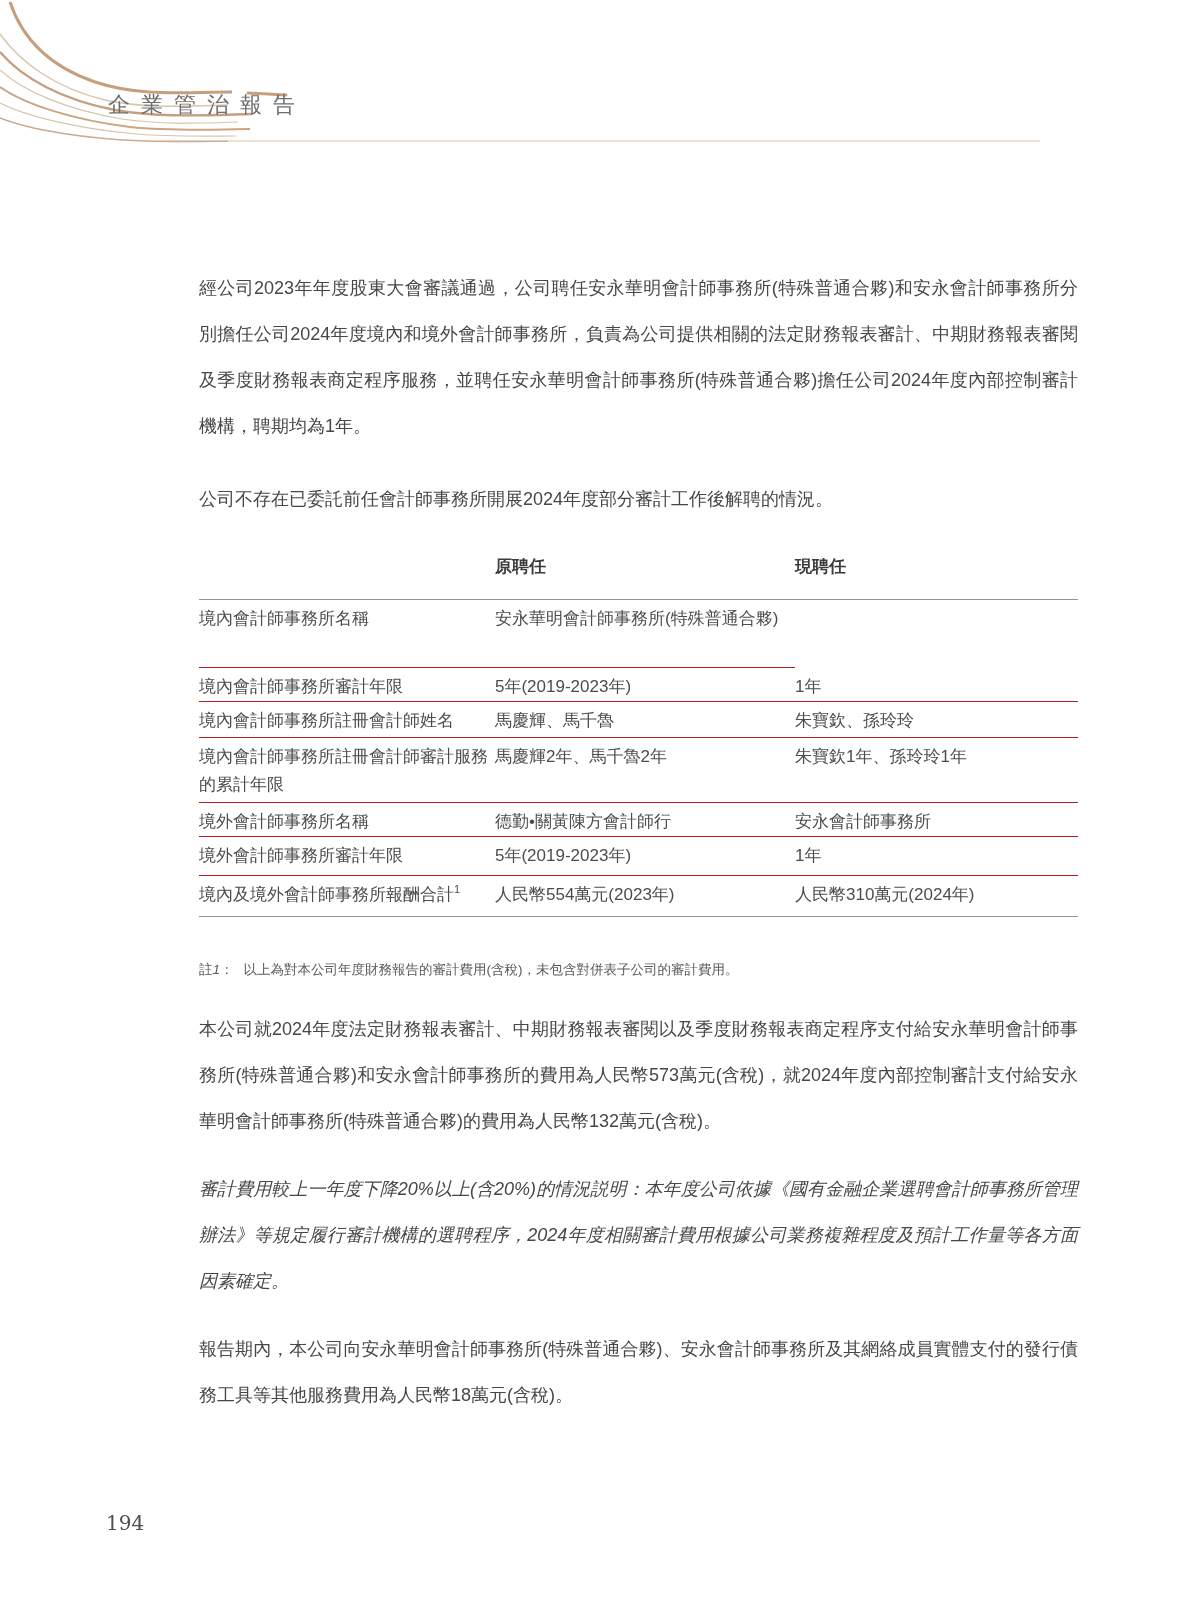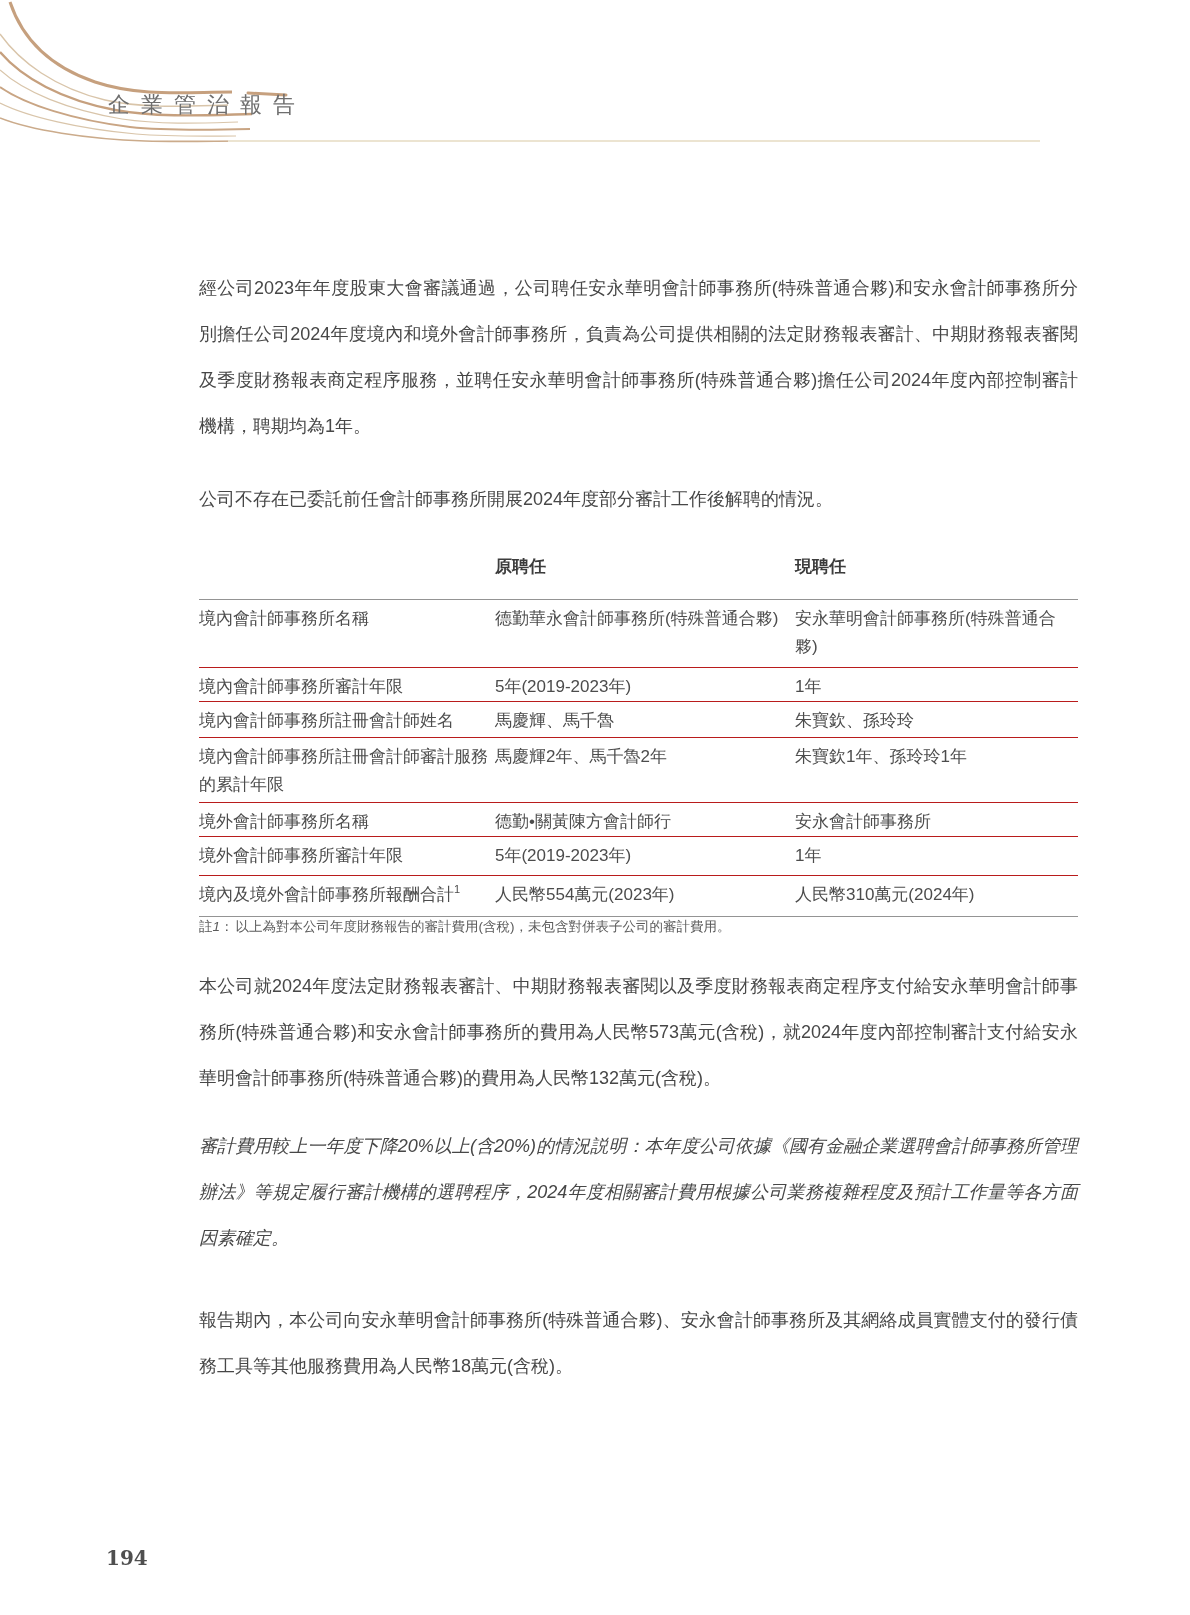--- a/index.html
+++ b/index.html
@@ -25,21 +25,21 @@
 
   
   .content{margin:0 112px 0 199px;padding-top:265px;}
   .para{
     font-size:18px;line-height:46px;color:#474747;
     text-align:justify;text-justify:inter-ideograph;margin:0;
   }
   .para-2{margin-top:27px;}
   .para-3{margin-top:26px;}
   .para-4{margin-top:22px;font-style:italic;}
-  .para-5{margin-top:36px;}
+  .para-5{margin-top:22px;}
 
   
   .audit-table{margin-top:25px;font-size:17px;}
   .t-row{
     display:grid;grid-template-columns:296px 300px 1fr;
     align-items:start;
   }
   .t-head .t-cell{
     font-weight:bold;color:#3c3c3c;line-height:30px;padding-bottom:17px;
     border-bottom:none;
@@ -54,30 +54,30 @@
   .t-row.r3 .t-cell{min-height:30px;}
   .t-row.r4 .t-cell{min-height:59px;}
   .t-row.r5 .t-cell{min-height:27px;}
   .t-row.r6 .t-cell{min-height:33px;}
   .t-row.r7 .t-cell{min-height:35px;border-bottom:none;}
   .t-bottom{height:0;border-top:1px solid #949494;}
   sup.fee-sup{font-size:11px;line-height:0;}
 
   
   .footnote{
-    font-size:13.5px;line-height:20px;color:#5b5b5b;
-    display:flex;gap:2px;
+    margin-top:43px;font-size:13.5px;line-height:20px;color:#5b5b5b;
+    display:flex;gap:10px;
   }
   .footnote .fn-num{font-style:italic;}
 
   
   .page-number{
-    position:absolute;left:106px;top:1546px;
+    position:absolute;left:106px;top:1511px;
     font-family:"DejaVu Serif","Liberation Serif",serif;
-    font-size:20px;color:#4f4f4f;font-weight:bold;
+    font-size:20px;color:#4f4f4f;
   }
 </style>
 </head>
 <body>
 
 <div class="page">
 
   <div class="header">
     <svg class="swoosh" width="300" height="150" viewBox="0 0 300 150" fill="none">
       <path d="M 10 2 C 22 38 48 66 95 82 C 140 97 185 92 232 92" stroke="#c6a07e" stroke-width="3"></path>
@@ -102,21 +102,20 @@
     <div class="audit-table">
       <div class="t-row t-head">
         <div class="t-cell"></div>
         <div class="t-cell">原聘任</div>
         <div class="t-cell">現聘任</div>
       </div>
       <div class="t-divider"></div>
 
       <div class="t-row r1">
         <div class="t-cell">境內會計師事務所名稱</div>
-        <div class="t-cell">德勤華永會計師事務所(特殊普通合夥)</div>
         <div class="t-cell">安永華明會計師事務所(特殊普通合夥)</div>
       </div>
       <div class="t-row r2">
         <div class="t-cell">境內會計師事務所審計年限</div>
         <div class="t-cell">5年(2019-2023年)</div>
         <div class="t-cell">1年</div>
       </div>
       <div class="t-row r3">
         <div class="t-cell">境內會計師事務所註冊會計師姓名</div>
         <div class="t-cell">馬慶輝、馬千魯</div>

